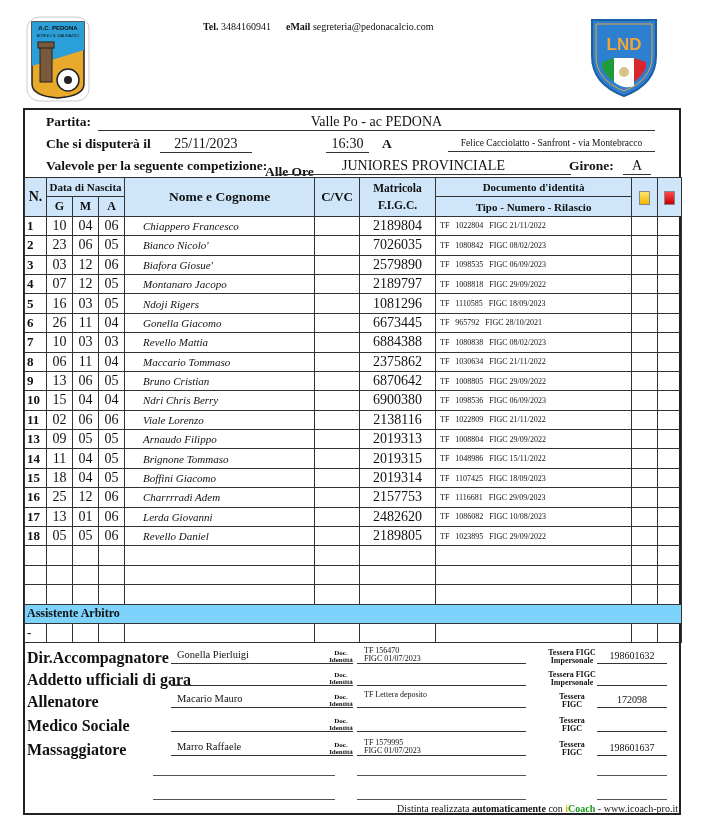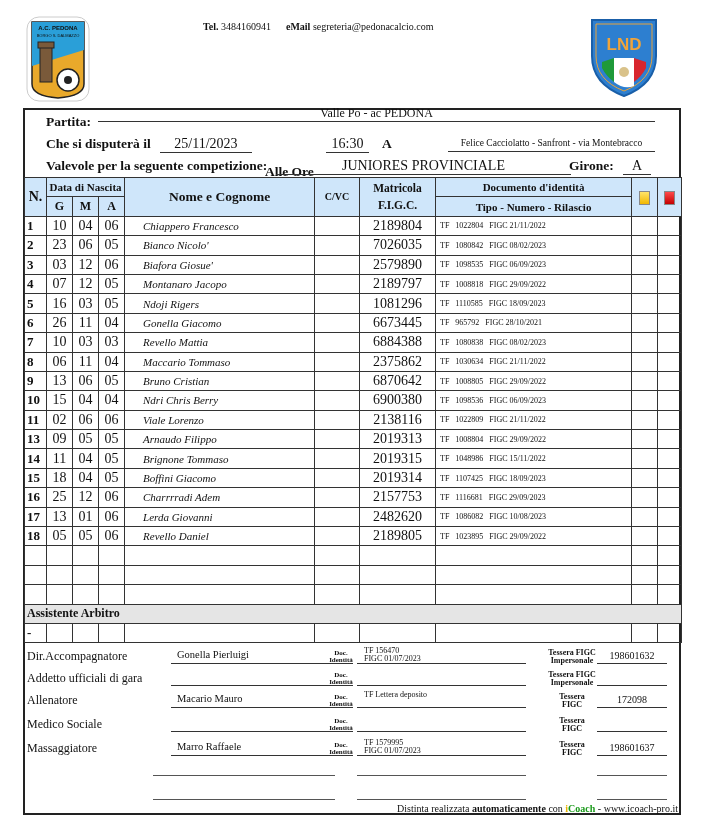--- a/index.html
+++ b/index.html
@@ -20,26 +20,26 @@
   .uline.small { font-size:9.5px; }
 
   table.roster { position:absolute; left:24px; top:177px; width:657px; border-collapse:collapse; table-layout:fixed; }
   table.roster td, table.roster th { border:1.5px solid #333; padding:0; height:18.4px; font-size:13px; }
   table.roster th { background:#cfe6fa; font-weight:bold; }
   .c-n { font-weight:bold; text-align:left; padding-left:2px !important; }
   .c-d { text-align:center; font-size:14px !important; }
   .c-name { font-size:11px !important; padding-left:18px !important;font-style:italic; }
   .c-mat { text-align:center; font-size:14px !important; }
   .c-doc { font-size:8px !important; padding-left:4px !important; white-space:pre; }
-  .section-row td { background:#e5e5e5; font-weight:bold; font-size:12px !important; padding-left:2px !important; }
+  .section-row td { background:#7dd3fc; font-weight:bold; font-size:12px !important; padding-left:2px !important; }
   .card { display:inline-block; width:9px; height:12px; border:1px solid #888; vertical-align:middle; }
   .card.yellow { background:linear-gradient(#ffe46a,#f1b700); }
   .card.red { background:linear-gradient(#ff4a4a,#c40000); }
 
-  .staff-label { position:absolute; left:27px; font-weight:normal; font-size:12px; }
+  .staff-label { position:absolute; left:27px; font-weight:bold; font-size:16px; }
   .staff-name { position:absolute; left:153px; width:182px; border-bottom:1px solid #333; font-size:10.5px; padding-left:6px; box-sizing:border-box; height:15px;margin-left:18px; }
   .doclbl { position:absolute; left:326px; width:30px; font-size:7px; font-weight:bold; text-align:center; line-height:7px; }
   .docval { position:absolute; left:357px; width:169px; border-bottom:1px solid #333; font-size:8px; line-height:8px; padding-left:7px; box-sizing:border-box; }
   .tesslbl { position:absolute; left:538px; width:68px; font-size:8px; font-weight:bold; text-align:center; line-height:8px; }
   .tessval { position:absolute; left:597px; width:70px; border-bottom:1px solid #333; font-size:10px; text-align:center; height:13px; }
   .blankline { position:absolute; border-bottom:1.5px solid #555; }
   .footer-note { position:absolute; right:28px; top:803px; font-size:10px; }
   .footer-note .ic1 { color:#e8b400; font-weight:bold; }
   .footer-note .ic2 { color:#1a9a1a; font-weight:bold; }
   .cut-text { position:absolute; left:60px; top:826px; width:600px; height:5px; overflow:hidden; font-size:9px; color:#555; }
@@ -73,21 +73,21 @@
     <path d="M12 44 L24 40 V64 Q16 58 12 50 Z" fill="#1f9a3a"></path>
     <path d="M24 40 H44 V68 Q34 72 24 64 Z" fill="#ffffff"></path>
     <path d="M44 40 L56 44 V50 Q52 58 44 64 Z" fill="#d8262e"></path>
     <circle cx="34" cy="54" r="5" fill="#d9c28a"></circle>
   </svg>
 </div>
 
 <div class="abs frame"></div>
 
 <div class="hdr-row" style="left:46px;top:114px;">Partita:</div>
-<div class="uline" style="left:98px;top:106px;width:557px;font-size:12px;">Valle Po - ac PEDONA</div>
+<div class="uline" style="left:98px;top:114px;width:557px;font-size:14px;">Valle Po - ac PEDONA</div>
 
 <div class="hdr-row" style="left:46px;top:136px;">Che si disputerà il</div>
 <div class="uline" style="left:160px;top:136px;width:92px;font-size:14px;">25/11/2023</div>
 <div class="hdr-row" style="left:265px;top:136px;margin-top:28px;">Alle Ore</div>
 <div class="uline" style="left:326px;top:136px;width:43px;font-size:14px;">16:30</div>
 <div class="hdr-row" style="left:382px;top:136px;">A</div>
 <div class="uline small" style="left:448px;top:137px;width:207px;height:14px;line-height:12px;">Felice Cacciolatto - Sanfront - via Montebracco</div>
 
 <div class="hdr-row" style="left:46px;top:158px;">Valevole per la seguente competizione:</div>
 <div class="uline" style="left:276px;top:158px;width:295px;font-size:14px;">JUNIORES PROVINCIALE</div>
@@ -105,21 +105,21 @@
       <col style="width:76px">
       <col style="width:196px">
     <col style="width:26px">
       <col style="width:24px">
   </colgroup>
   <thead>
     <tr style="height:18px">
       <th rowspan="2" style="font-size:14px">N.</th>
       <th colspan="3" style="font-size:11px">Data di Nascita</th>
       <th rowspan="2" style="font-size:13.5px">Nome e Cognome</th>
-      <th rowspan="2" style="font-size:10px">C/VC</th>
+      <th rowspan="2" style="font-size:13px">C/VC</th>
       <th rowspan="2" style="font-size:11.5px;line-height:17px">
         <div>Matricola</div>
         <div>F.I.G.C.</div>
       </th>
       <th style="font-size:11px">Documento d'identità</th>
       <th rowspan="2"><span class="card yellow"></span></th>
       <th rowspan="2"><span class="card red"></span></th>
     </tr>
     <tr style="height:16px">
       <th style="font-size:12px">G</th>

